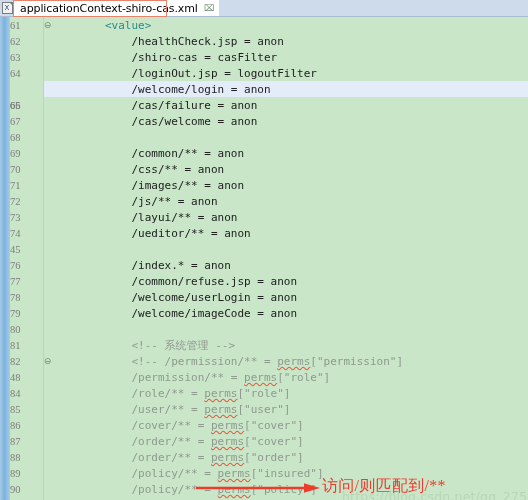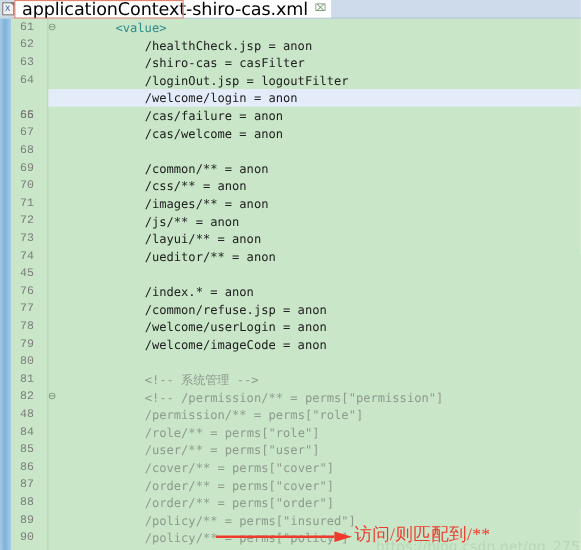--- a/index.html
+++ b/index.html
@@ -66,21 +66,21 @@
     background: #ffffff;
     display: flex;
     align-items: center;
     padding: 0 4px 0 5px;
     border: 1px solid #ffffff;
     border-bottom: none;
     box-sizing: border-box;
     flex: 0 0 auto;
   }
   .tab-title {
-    font-size: 16px;
+    font-size: 11px;
     color: #000000;
     font-family: "DejaVu Sans", sans-serif;
     letter-spacing: -0.1px;
     white-space: nowrap;
   }
   .tab-close {
     margin-left: 6px;
     font-size: 9px;
     color: #6e8f6e;
     line-height: 9px;
@@ -144,25 +144,25 @@
   }
   .line.current .lnum {
     color: #6a6a6a;
     margin-top: 32px;
   }
   .lnum {
     position: relative;
     z-index: 2;
     width: 33px;
     margin-left: 10px;
-    text-align: center;
+    text-align: left;
     padding-right: 4px;
     box-sizing: border-box;
     color: #7d7d7d;
-    font-family: Liberation Mono, monospace;
+    font-family: Liberation Serif, serif;
     font-size: 10.5px;
   }
   .fold {
     position: relative;
     z-index: 2;
     width: 9px;
     text-align: center;
     color: #6f8f6f;
     font-size: 9px;
     font-family: "DejaVu Sans", sans-serif;
@@ -180,20 +180,21 @@
     z-index: 2;
     padding-left: 0px;
     color: #000000;
   }
 
   
   .tag      { color: #2d8a8a; }
   .plain    { color: #202020; }
   .comment  { color: #8f9a8f; }
   .sq {
+    text-decoration: underline;
     text-decoration-color: #e05c3a;
     text-decoration-style: wavy;
     text-decoration-skip-ink: none;
   }
 
   
   .annot-arrow {
     position: absolute;
     left: 196px;
     top: 466px;

